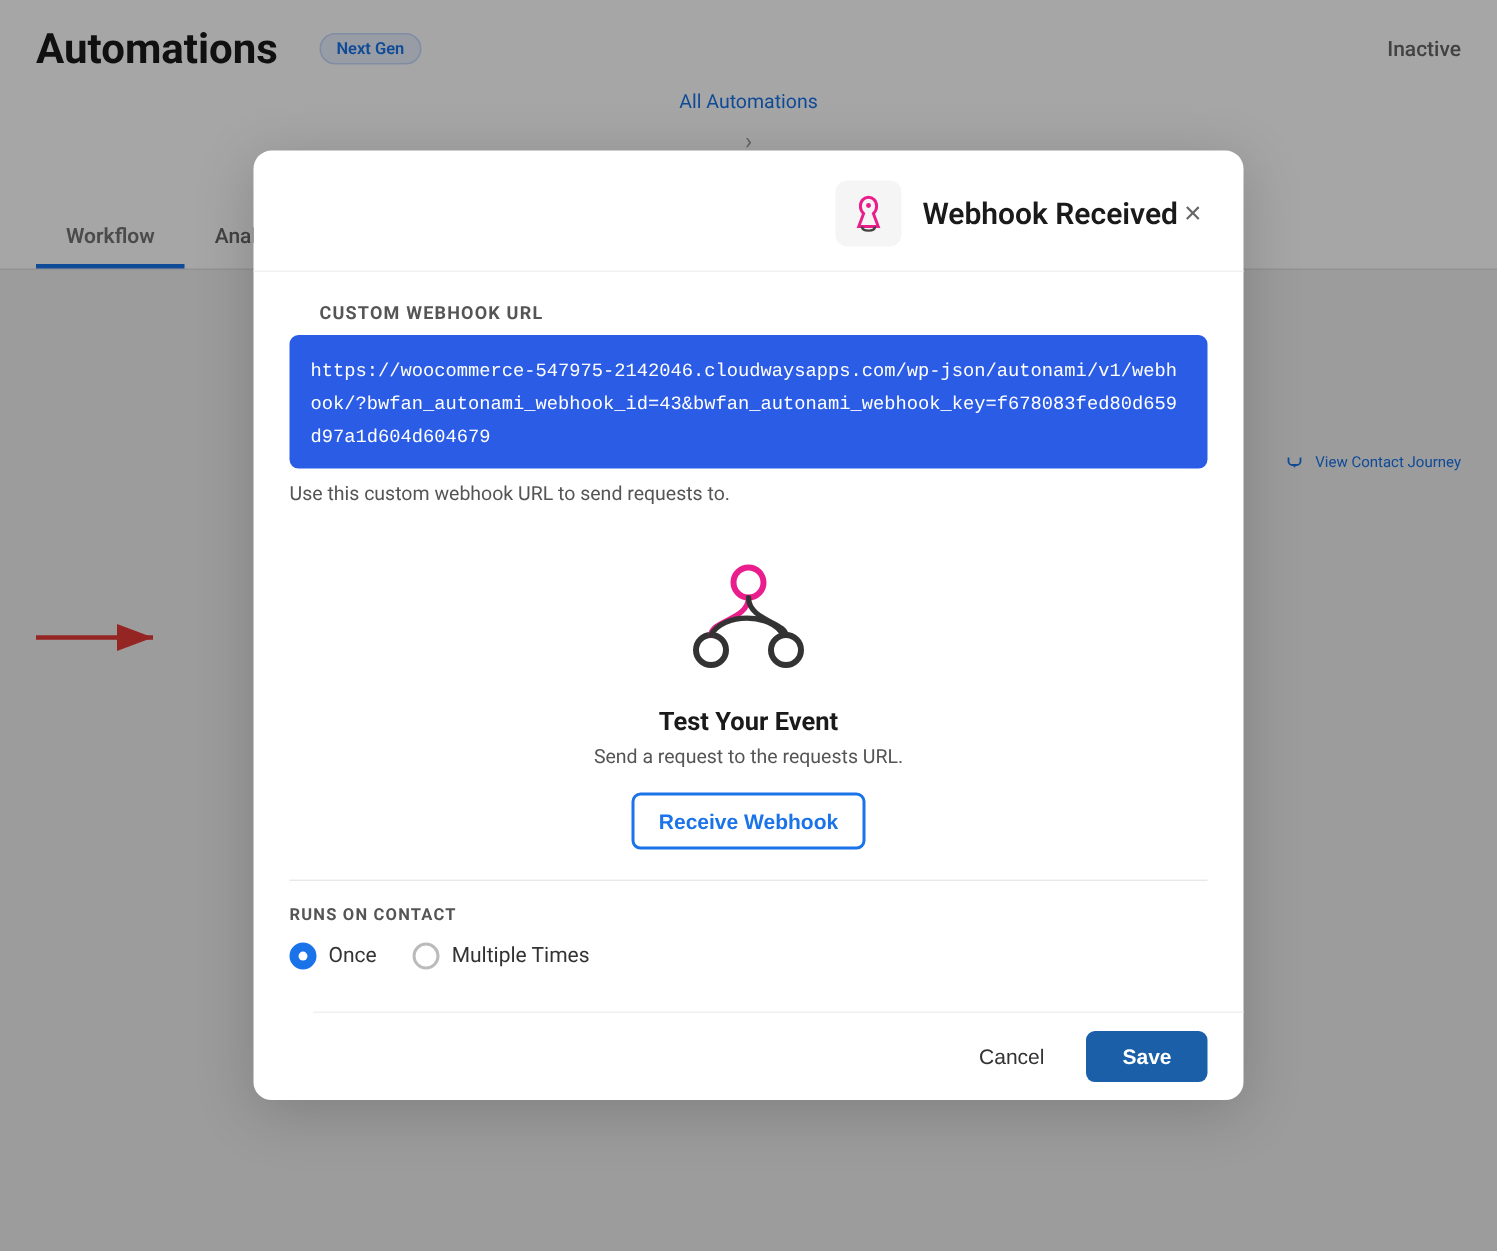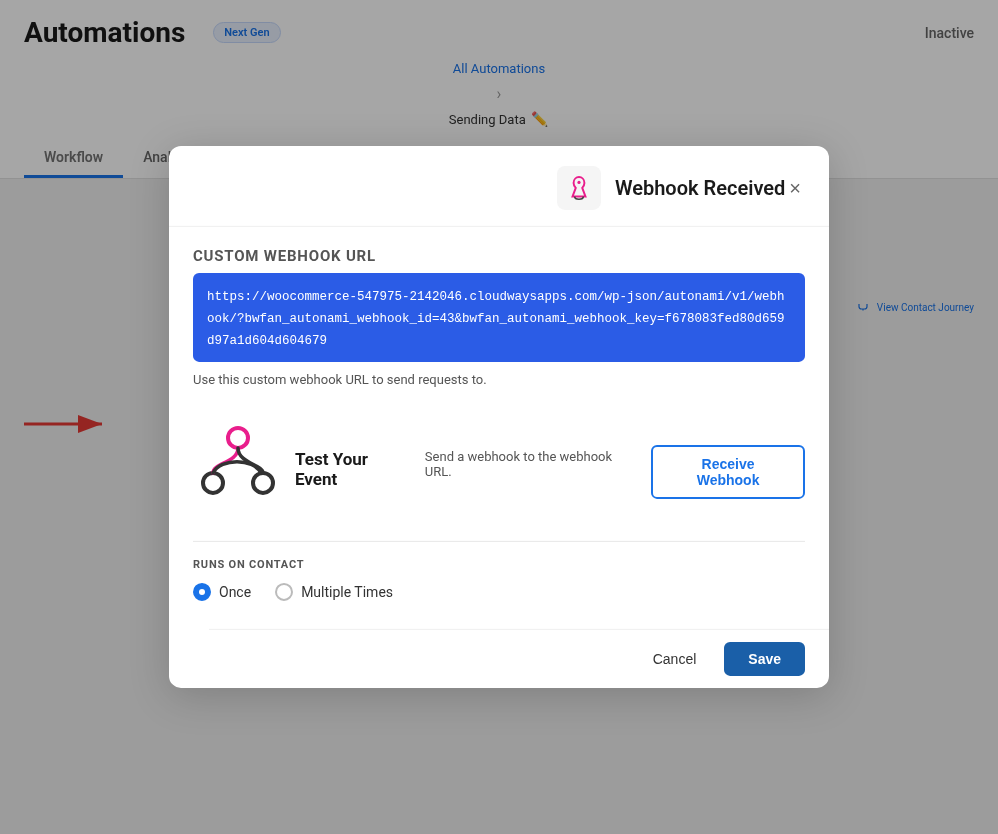--- a/index.html
+++ b/index.html
@@ -201,26 +201,27 @@
       cursor: pointer;
       padding: 4px;
       line-height: 1;
     }
 
     .modal-body {
       padding: 20px 24px;
     }
 
     .field-label {
-      font-size: 15px;
+      font-size: 12px;
       font-weight: 700;
       color: #555;
       letter-spacing: 0.8px;
       text-transform: uppercase;
       margin-bottom: 8px;
+      margin-left: 20px;
     }
 
     .webhook-url-box {
       background: #2b5ce6;
       border-radius: 6px;
       padding: 12px 14px;
       margin-bottom: 10px;
     }
 
     .webhook-url-text {
@@ -232,24 +233,23 @@
     }
 
     .webhook-helper {
       font-size: 13px;
       color: #555;
       margin-bottom: 20px;
     }
 
     .webhook-illustration {
       display: flex;
-      flex-direction: row;
+      flex-direction: column;
       align-items: center;
       padding: 16px 0 20px;
-      gap: 12px;
     }
 
     
     .webhook-svg-container {
       margin-bottom: 14px;
     }
 
     .test-event-title {
       font-size: 17px;
       font-weight: 700;
@@ -459,21 +459,21 @@
           <circle cx="70" cy="60" r="10" fill="none" stroke="#333" stroke-width="4"></circle>
           <circle cx="45" cy="15" r="10" fill="none" stroke="#e91e8c" stroke-width="4"></circle>
 
           <path d="M45 25 C45 40, 20 40, 20 50" stroke="#e91e8c" stroke-width="3.5" fill="none" stroke-linecap="round"></path>
           <path d="M20 50 C28 35, 60 35, 68 50" stroke="#333" stroke-width="3.5" fill="none" stroke-linecap="round"></path>
           <path d="M45 25 C45 40, 70 42, 70 50" stroke="#333" stroke-width="3.5" fill="none" stroke-linecap="round"></path>
         </svg>
       </div>
 
       <h3 class="test-event-title">Test Your Event</h3>
-      <p class="test-event-desc">Send a webhook to the webhook URL.</p>
+      <p class="test-event-desc">Send a request to the requests URL.</p>
       <button class="receive-webhook-btn">Receive Webhook</button>
     </div>
 
     <div class="divider"></div>
 
     <div class="runs-on-section">
       <div class="runs-on-label">RUNS ON CONTACT</div>
       <div class="radio-group">
         <label class="radio-option">
           <div class="radio-circle checked">

